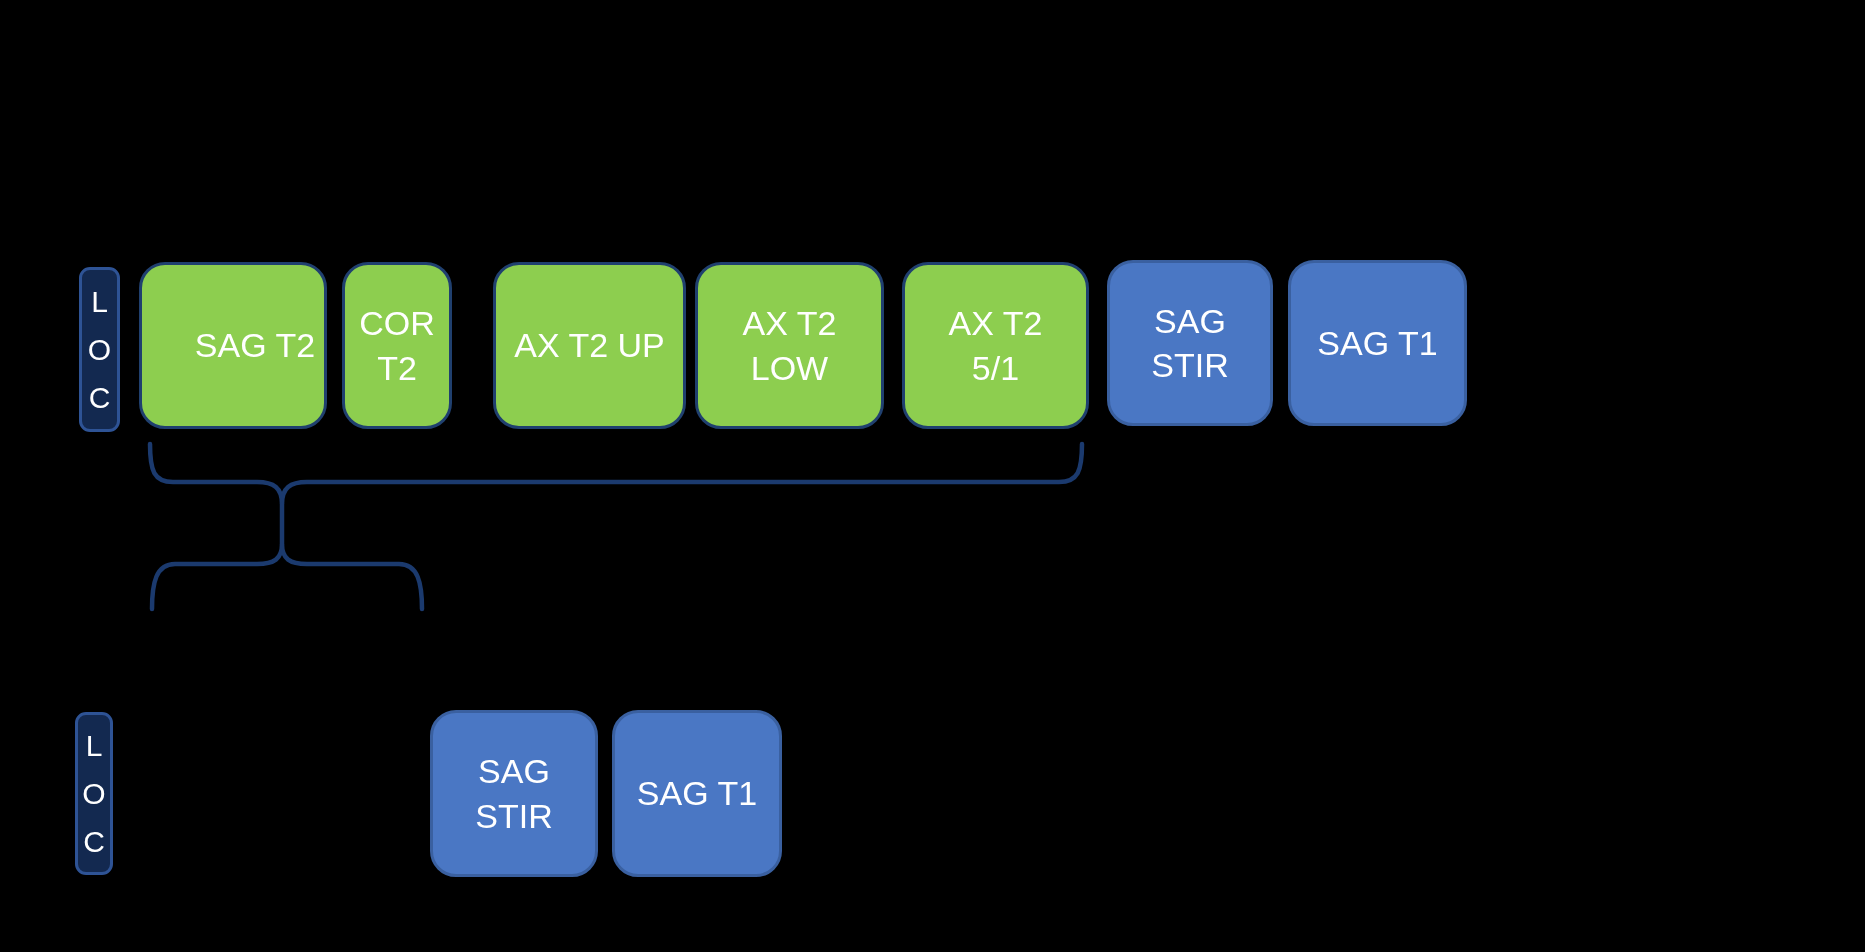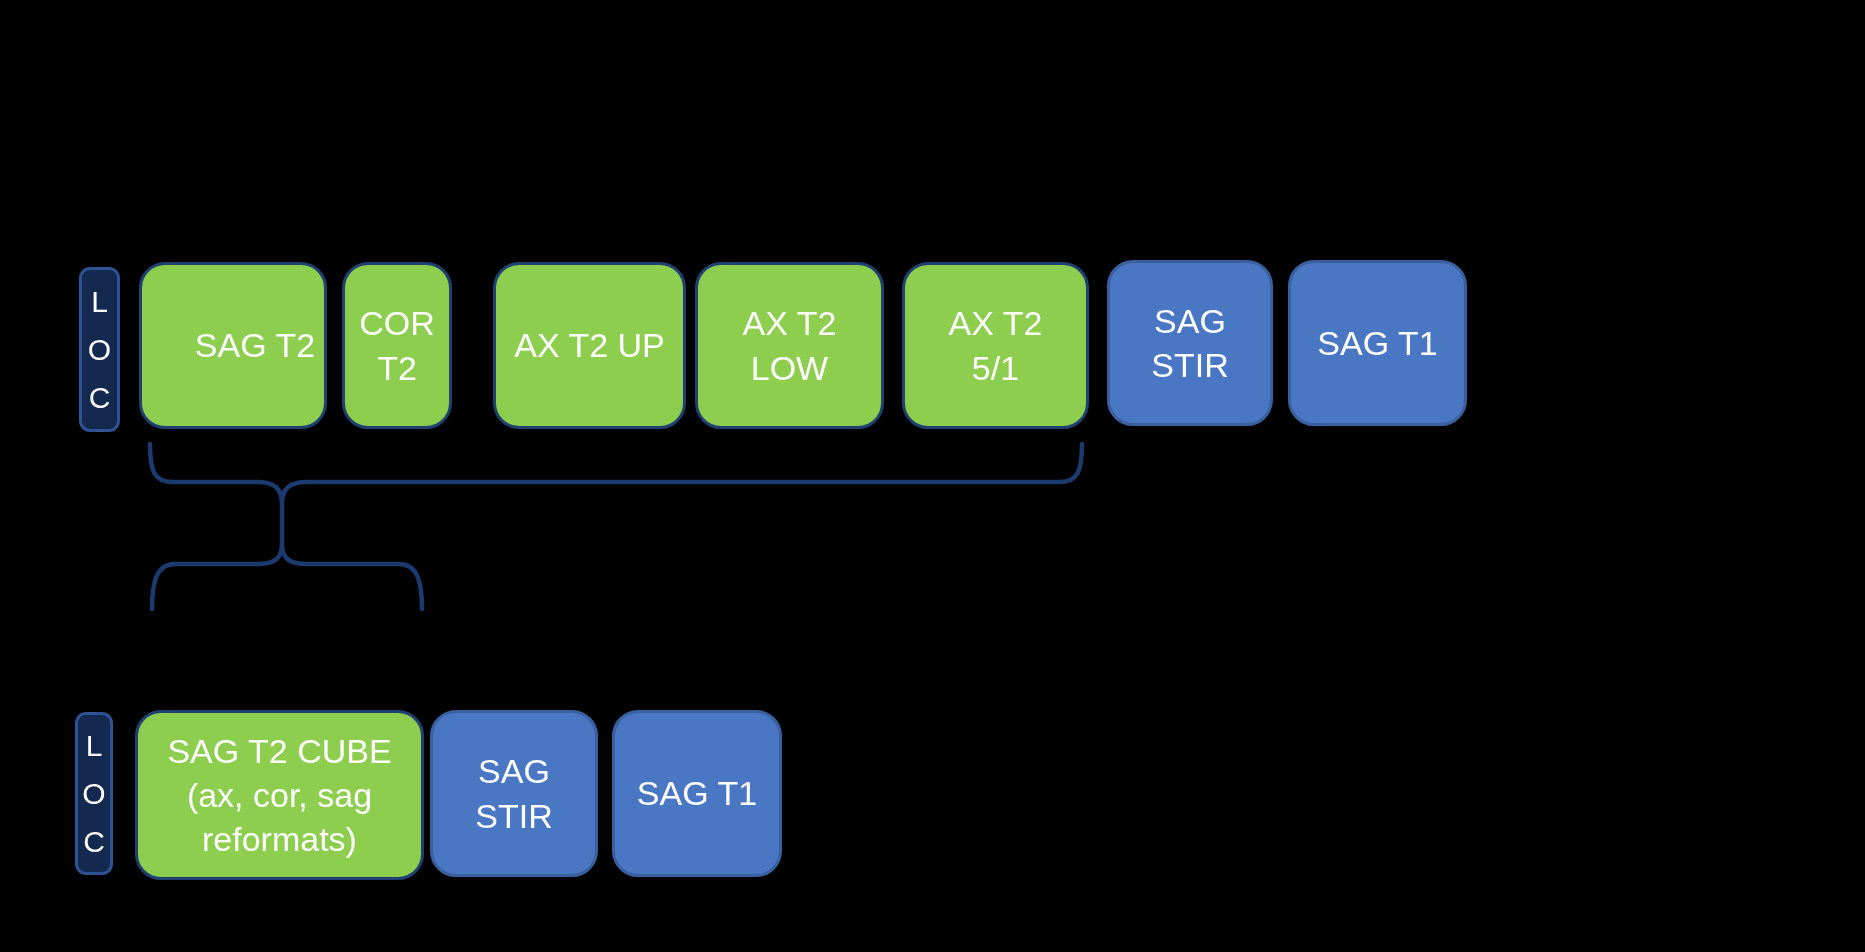--- a/index.html
+++ b/index.html
@@ -51,22 +51,19 @@
   <div class="box seq green" style="left:902px;top:262px;width:187px;height:167px;">AX T2
 5/1</div>
 
   <div class="box seq blue" style="left:1107px;top:260px;width:166px;height:166px;">SAG
 STIR</div>
 
   <div class="box seq blue" style="left:1288px;top:260px;width:179px;height:166px;">SAG T1</div>
 
   <div class="box loc" style="left:75px;top:712px;width:38px;height:163px;">LOC</div>
 
-  <div class="box seq green" style="left:135px;top:710px;width:289px;height:170px;">SAG T2 CUBE
-(ax, cor, sag
-reformats)</div>
 
   <div class="box seq blue" style="left:430px;top:710px;width:168px;height:167px;">SAG
 STIR</div>
 
   <div class="box seq blue" style="left:612px;top:710px;width:170px;height:167px;">SAG T1</div>
 
 </div>
 
 </body></html>

